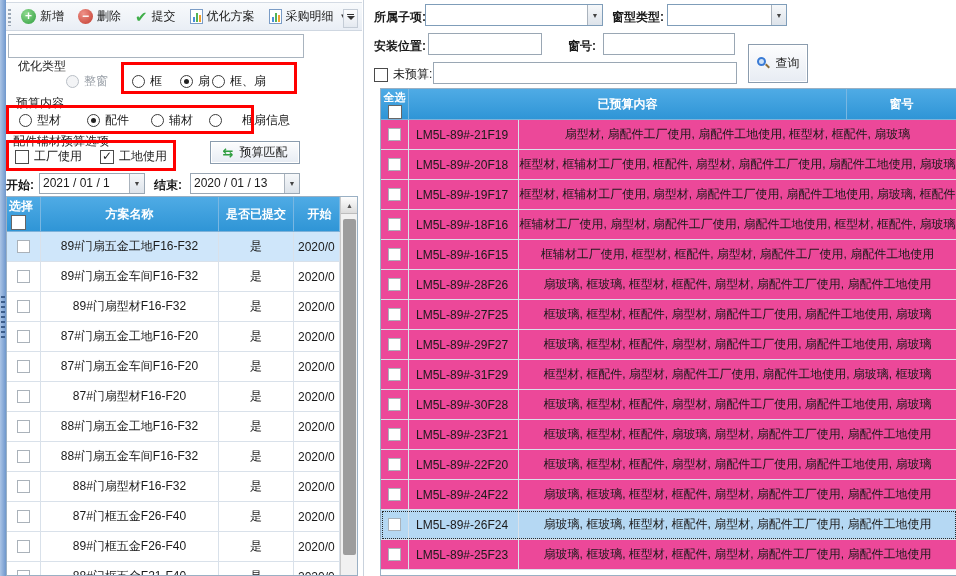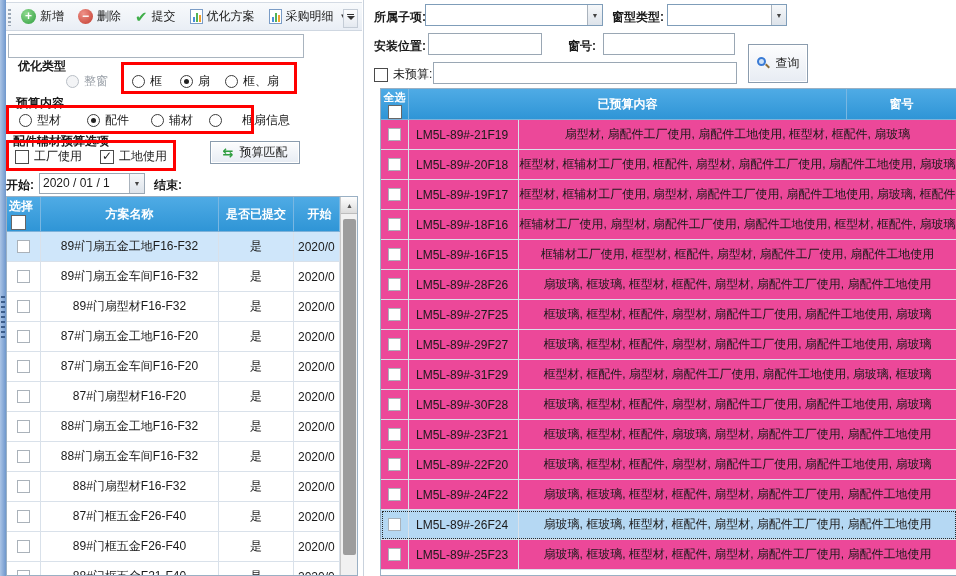--- a/index.html
+++ b/index.html
@@ -36,21 +36,21 @@
   .isheet i.b3 { left:8px; height:7px; background:#f0a030; }
   .caret { font-size:8px; color:#333; margin-left:2px; }
   .ovf { position:absolute; right:4px; top:6px; width:15px; height:19px; border:1px solid #c4ccd6;
     background:linear-gradient(#fcfdfe,#e4e9f0); text-align:center; }
   .ovf .bar { width:7px; height:1px; background:#333; margin:4px auto 1px; }
   .ovf .tri { width:0; height:0; border-left:4px solid transparent; border-right:4px solid transparent;
     border-top:4px solid #333; margin:1px auto; }
 
   .textinput { position:absolute; background:#fff; border:1px solid #a9b4bf; }
 
-  .seclabel { position:absolute; font-weight:700;text-align:center; }
+  .seclabel { position:absolute; font-weight:400;text-align:center; }
 
   
   .ritem { position:absolute; display:flex; align-items:center; gap:5px; }
   .rdot { width:13px; height:13px; border:1px solid #3c3c3c; border-radius:50%; background:#fff; position:relative; flex:0 0 13px; }
   .rdot.on:after { content:""; position:absolute; left:3px; top:3px; width:5px; height:5px; border-radius:50%; background:#222; }
   .rdot.dis { border-color:#b9bfc6; background:#f3f4f6; }
   .ritem.dis span.lbl { color:#9aa0a8; }
   .cbx { width:14px; height:14px; border:1px solid #4a4a4a; background:#fff; position:relative;
     font-size:12px; line-height:12px; text-align:center; color:#222; flex:0 0 14px; }
   .cbx.on:after { content:"\2713"; position:absolute; left:1px; top:-1px; font-weight:bold; }
@@ -172,21 +172,21 @@
       <span class="lbl">整窗</span>
     </div>
     <div class="ritem" style="left:126px; top:73px;">
       <span class="rdot"></span>
       <span class="lbl">框</span>
     </div>
     <div class="ritem" style="left:174px; top:73px;">
       <span class="rdot on"></span>
       <span class="lbl">扇</span>
     </div>
-    <div class="ritem" style="left:219px; top:73px;">
+    <div class="ritem" style="left:206px; top:73px;">
       <span class="rdot"></span>
       <span class="lbl">框、扇</span>
     </div>
     <div class="redbox" style="left:115px; top:62px; width:176px; height:32px;"></div>
 
     <div class="seclabel" style="left:10px; top:95px;">预算内容</div>
 
     <div class="ritem" style="left:13px; top:112px;">
       <span class="rdot"></span>
       <span class="lbl">型材</span>
@@ -217,24 +217,28 @@
     </div>
     <div class="redbox" style="left:0px; top:140px; width:170px; height:31px;"></div>
 
     <div class="btn3d" style="left:204px; top:141px; width:90px; height:23px;">
       <span class="greenarrow">⇆</span>
       <span>预算匹配</span>
     </div>
 
     <div class="flabel" style="left:0px; top:177px;">开始:</div>
     <div class="dfield" style="left:33px; top:173px; width:106px; height:21px;">
-      <span class="val">2020 / 01 / 1</span>
+      <span class="val">2021 / 01 / 1</span>
       <span class="ddbtn">▼</span>
     </div>
     <div class="flabel" style="left:148px; top:177px;">结束:</div>
+    <div class="dfield" style="left:184px; top:173px; width:110px; height:21px;">
+      <span class="val">2020 / 01 / 13</span>
+      <span class="ddbtn">▼</span>
+    </div>
 
     <div class="ltable">
       <div class="lhead">
         <div class="hc hc1">
           <span>选择</span>
           <span class="hcb"></span>
         </div>
         <div class="hc lhc2">
             <span>方案名称</span>
           </div>

